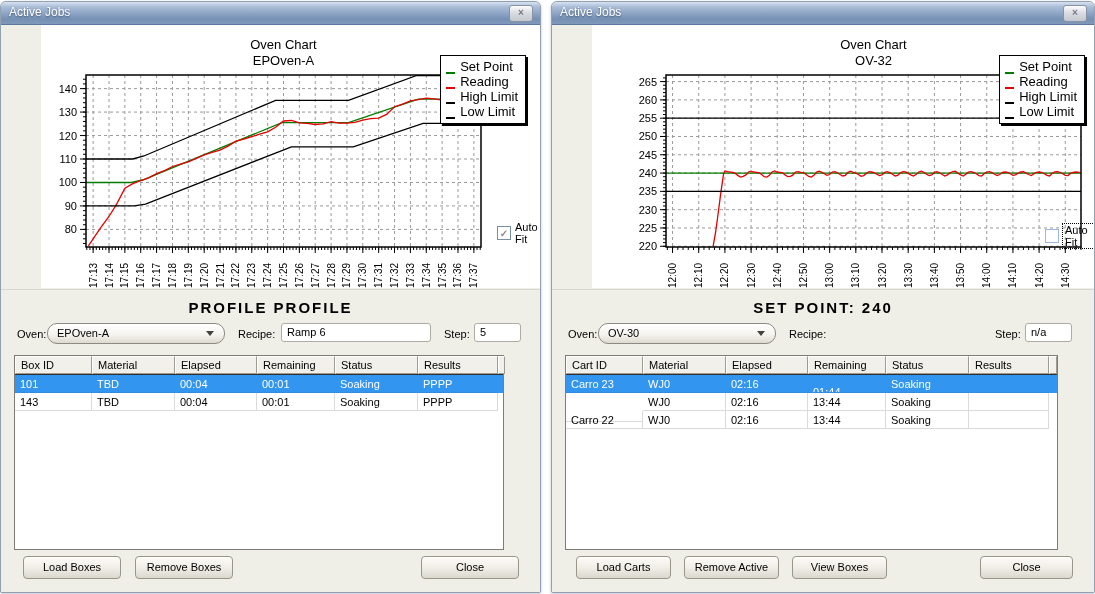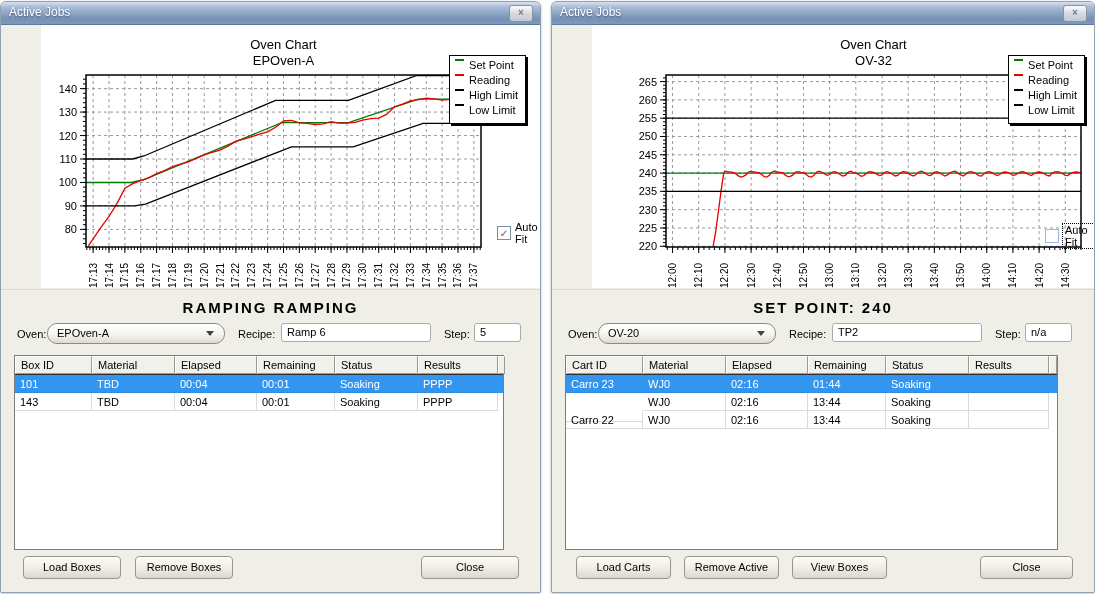--- a/index.html
+++ b/index.html
@@ -28,21 +28,21 @@
     background:linear-gradient(#fdfdfe,#dadce2 45%,#c3c7cf);
     border:1px solid #8792a3;border-radius:3px;text-align:center;
     font-size:10px;line-height:14px;color:#747b88;font-weight:bold;cursor:default;
   }
   .chart-area{position:absolute;top:23px;left:0;right:0;height:263px;background:#ffffff;margin-left:40px;}
   .chart-title{position:absolute;text-align:center;font-size:13px;color:#000;line-height:16px;}
   .legend{
     position:absolute;background:#fff;border:1px solid #000;
     box-shadow:2px 2px 0 #000;padding:3px 7px 4px 5px;
   }
-  .legend-item{display:flex;align-items:flex-start;height:15px;font-size:11px;white-space:nowrap;}
+  .legend-item{display:flex;align-items:flex-end;height:15px;font-size:13px;white-space:nowrap;}
   .legend-dash{width:9px;height:2px;margin-right:5px;flex:none;}
   .autofit{position:absolute;display:flex;align-items:center;font-size:11px;}
   .checkbox{
     width:12px;height:12px;background:#fff;border:1px solid #77909f;flex:none;
     display:flex;align-items:center;justify-content:center;
     font-size:10px;font-weight:bold;color:#8a8a8a;margin-right:4px;
   }
   .checkbox.unchecked{border-color:#9db8de;color:transparent;}
   .focus-label{outline:1px dotted #000;padding:0 2px;}
   .lower{position:absolute;top:287px;left:0;right:0;bottom:0;background:#f0efe7;border-top:1px solid #d9d8cf;}
@@ -404,21 +404,21 @@
         </div>
       </div>
     <div class="autofit" style="left:456px;top:196px;">
       <span class="checkbox">
           <span>✓</span>
         </span>
       <span>Auto Fit</span>
     </div>
   </div>
   <div class="lower">
-    <div class="section-title">RAMPING RAMPING</div>
+    <div class="section-title">PROFILE PROFILE</div>
     <div class="controls">
       <span class="ctl-label" style="left:16px">Oven:</span>
       <div class="combo" style="left:46px;width:167px">
         <span>EPOven-A</span>
         <span class="combo-arrow"></span>
       </div>
       <span class="ctl-label" style="left:237px">Recipe:</span>
       <div class="textbox" style="left:280px;width:143px">
         <span>Ramp 6</span>
       </div>
@@ -717,47 +717,44 @@
     <div class="autofit" style="left:453px;top:199px;">
       <span class="checkbox unchecked"></span>
       <span class="focus-label">Auto Fit</span>
     </div>
   </div>
   <div class="lower">
     <div class="section-title">SET POINT: 240</div>
     <div class="controls">
       <span class="ctl-label" style="left:16px">Oven:</span>
       <div class="combo" style="left:46px;width:167px">
-        <span>OV-20</span>
+        <span>OV-30</span>
         <span class="combo-arrow"></span>
       </div>
       <span class="ctl-label" style="left:237px">Recipe:</span>
-      <div class="textbox" style="left:280px;width:143px">
-        <span>TP2</span>
-      </div>
       <span class="ctl-label" style="left:443px">Step:</span>
       <div class="textbox" style="left:473px;width:40px">
         <span>n/a</span>
       </div>
     </div>
     <div class="table-wrap" style="width:491px;height:193px;">
         <div class="t-header">
           <div class="t-hcell" style="width: 77px;">Cart ID</div>
           <div class="t-hcell" style="width: 83px;">Material</div>
           <div class="t-hcell" style="width: 82px;">Elapsed</div>
           <div class="t-hcell" style="width: 78px;">Remaining</div>
           <div class="t-hcell" style="width: 83px;">Status</div>
           <div class="t-hcell" style="width: 80px;">Results</div>
           <div class="t-hcell filler"></div>
         </div>
         <div class="t-row selected">
           <div class="t-cell" style="width: 77px;">Carro 23</div>
           <div class="t-cell" style="width: 83px;">WJ0</div>
           <div class="t-cell" style="width: 82px;">02:16</div>
-          <div class="t-cell" style="width: 78px;">01:44</div>
+          <div class="t-cell" style="width: 78px; margin-top: 8px;">01:44</div>
           <div class="t-cell" style="width: 83px;">Soaking</div>
           <div class="t-cell" style="width: 80px;"></div>
         </div>
         <div class="t-row">
           <div class="t-cell" style="width: 77px; margin-top: 25px;">Carro 21</div>
           <div class="t-cell" style="width: 83px;">WJ0</div>
           <div class="t-cell" style="width: 82px;">02:16</div>
           <div class="t-cell" style="width: 78px;">13:44</div>
           <div class="t-cell" style="width: 83px;">Soaking</div>
           <div class="t-cell" style="width: 80px;"></div>

